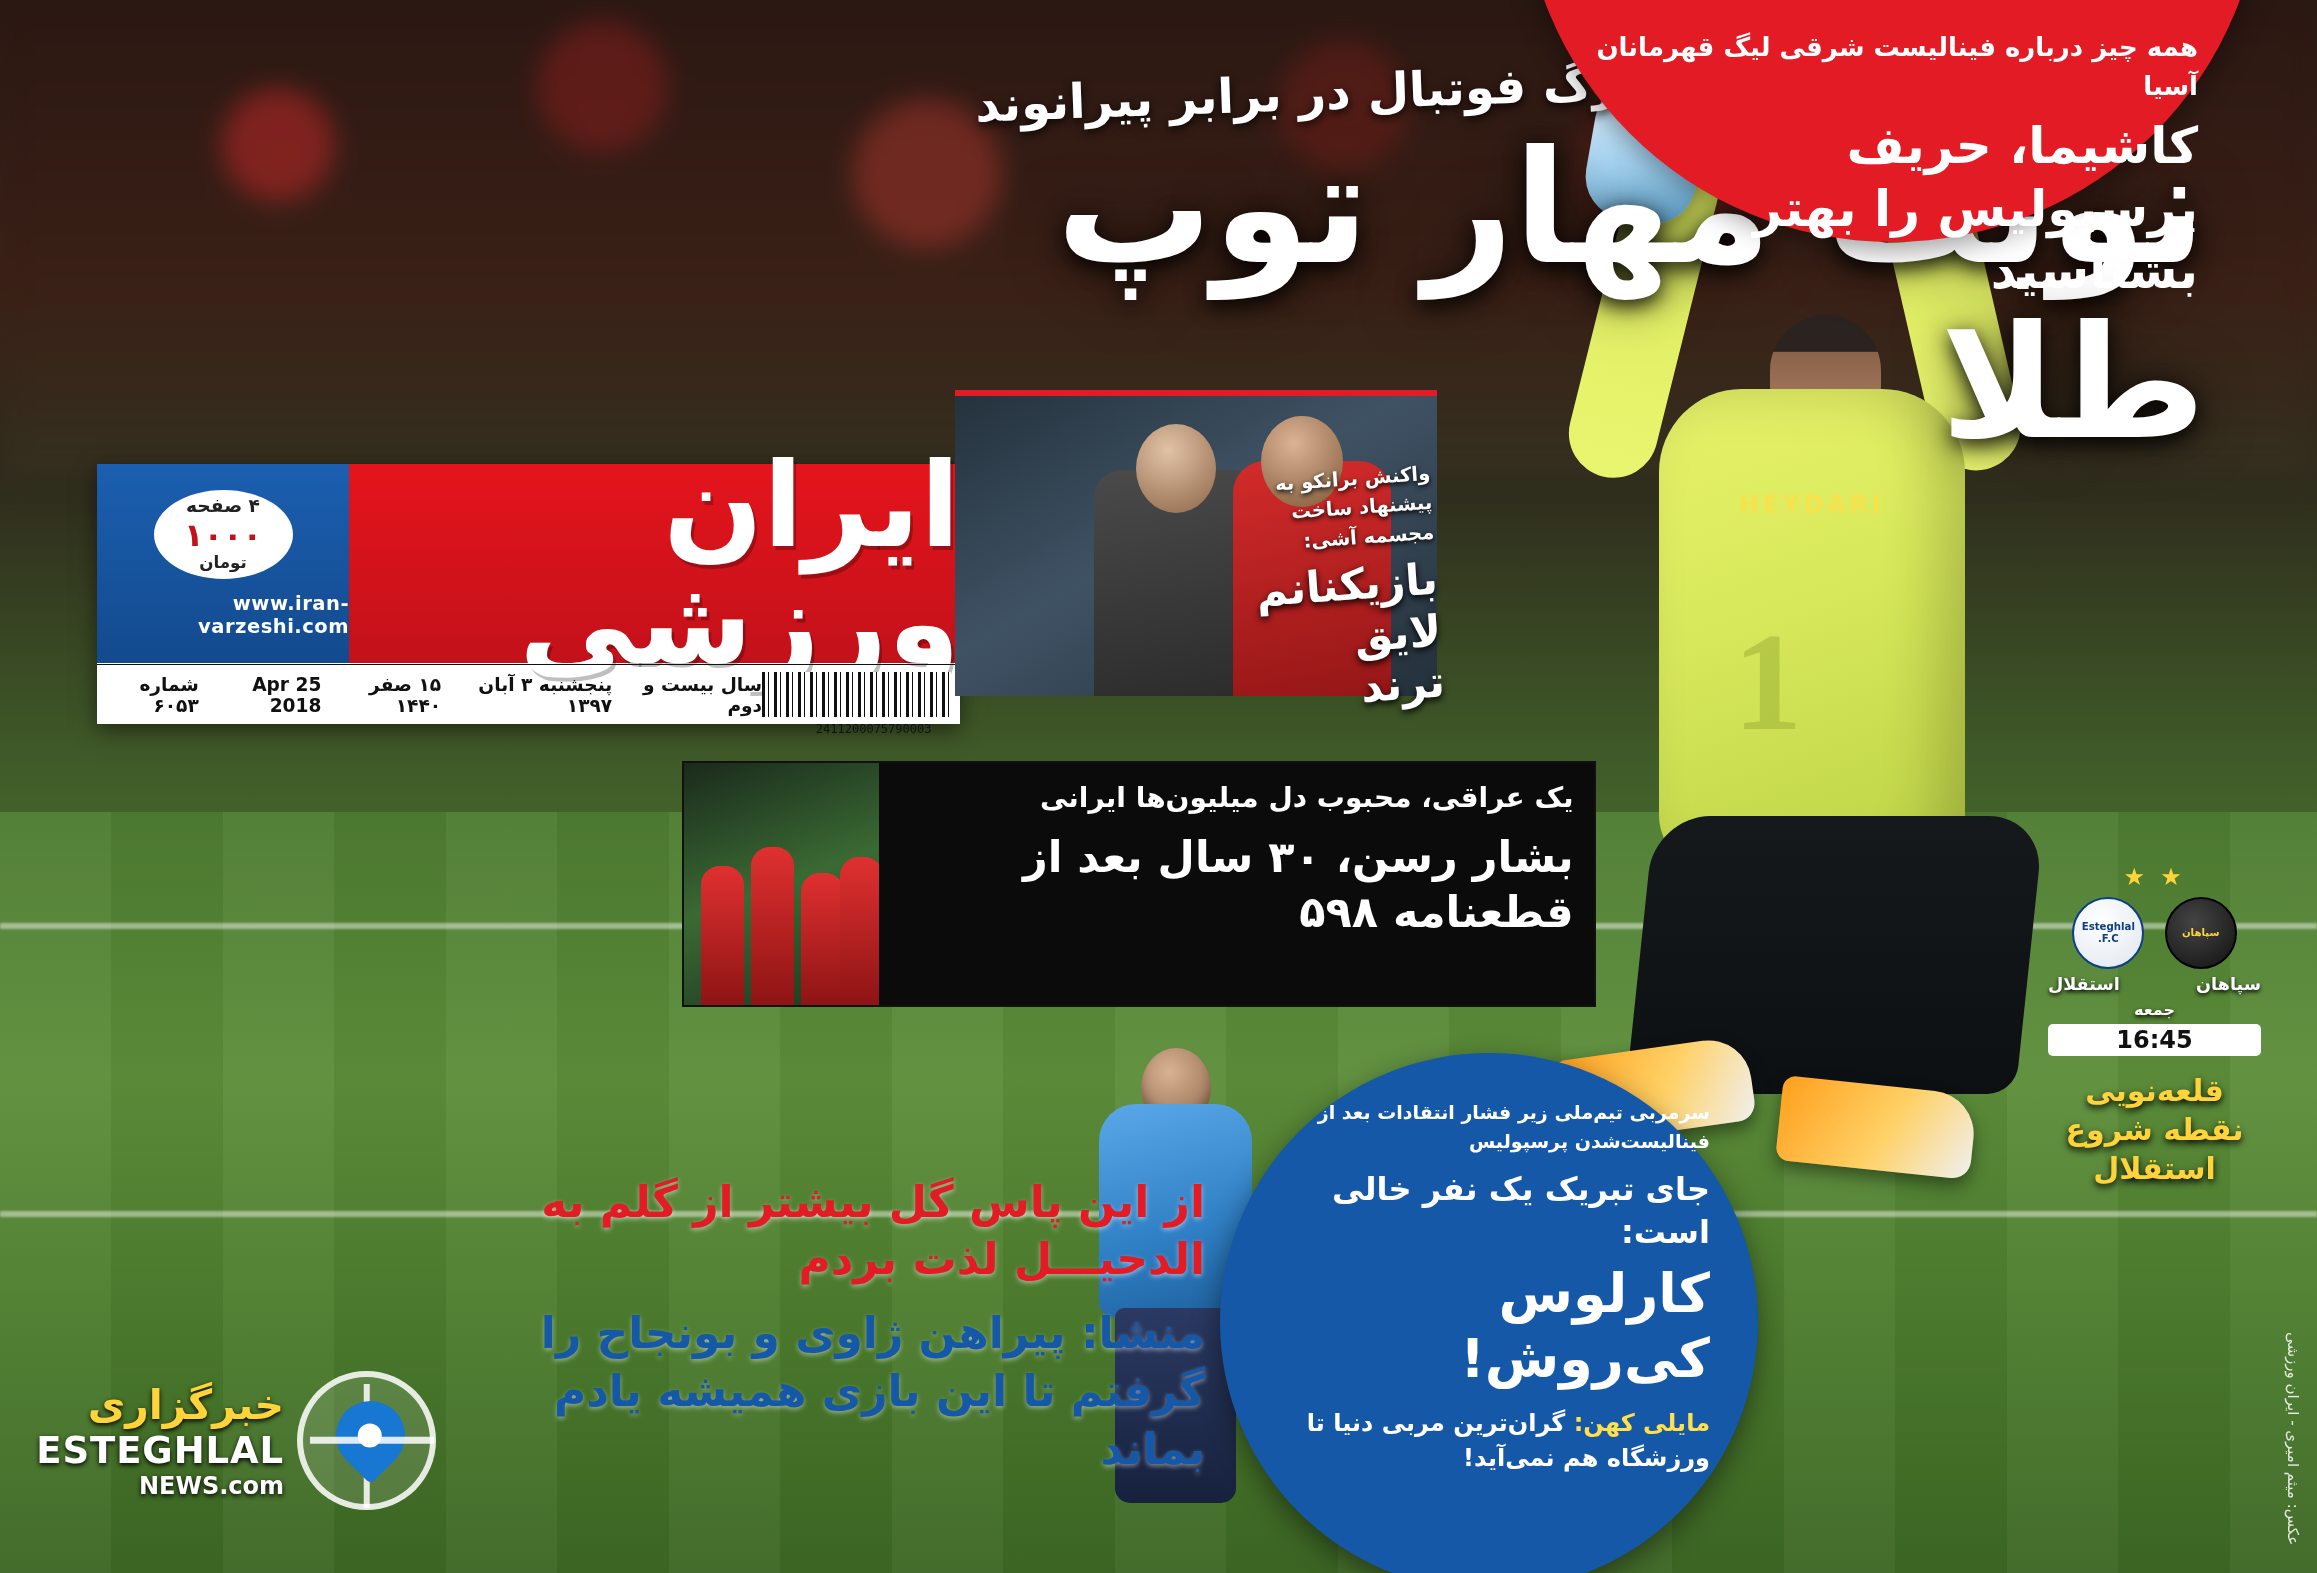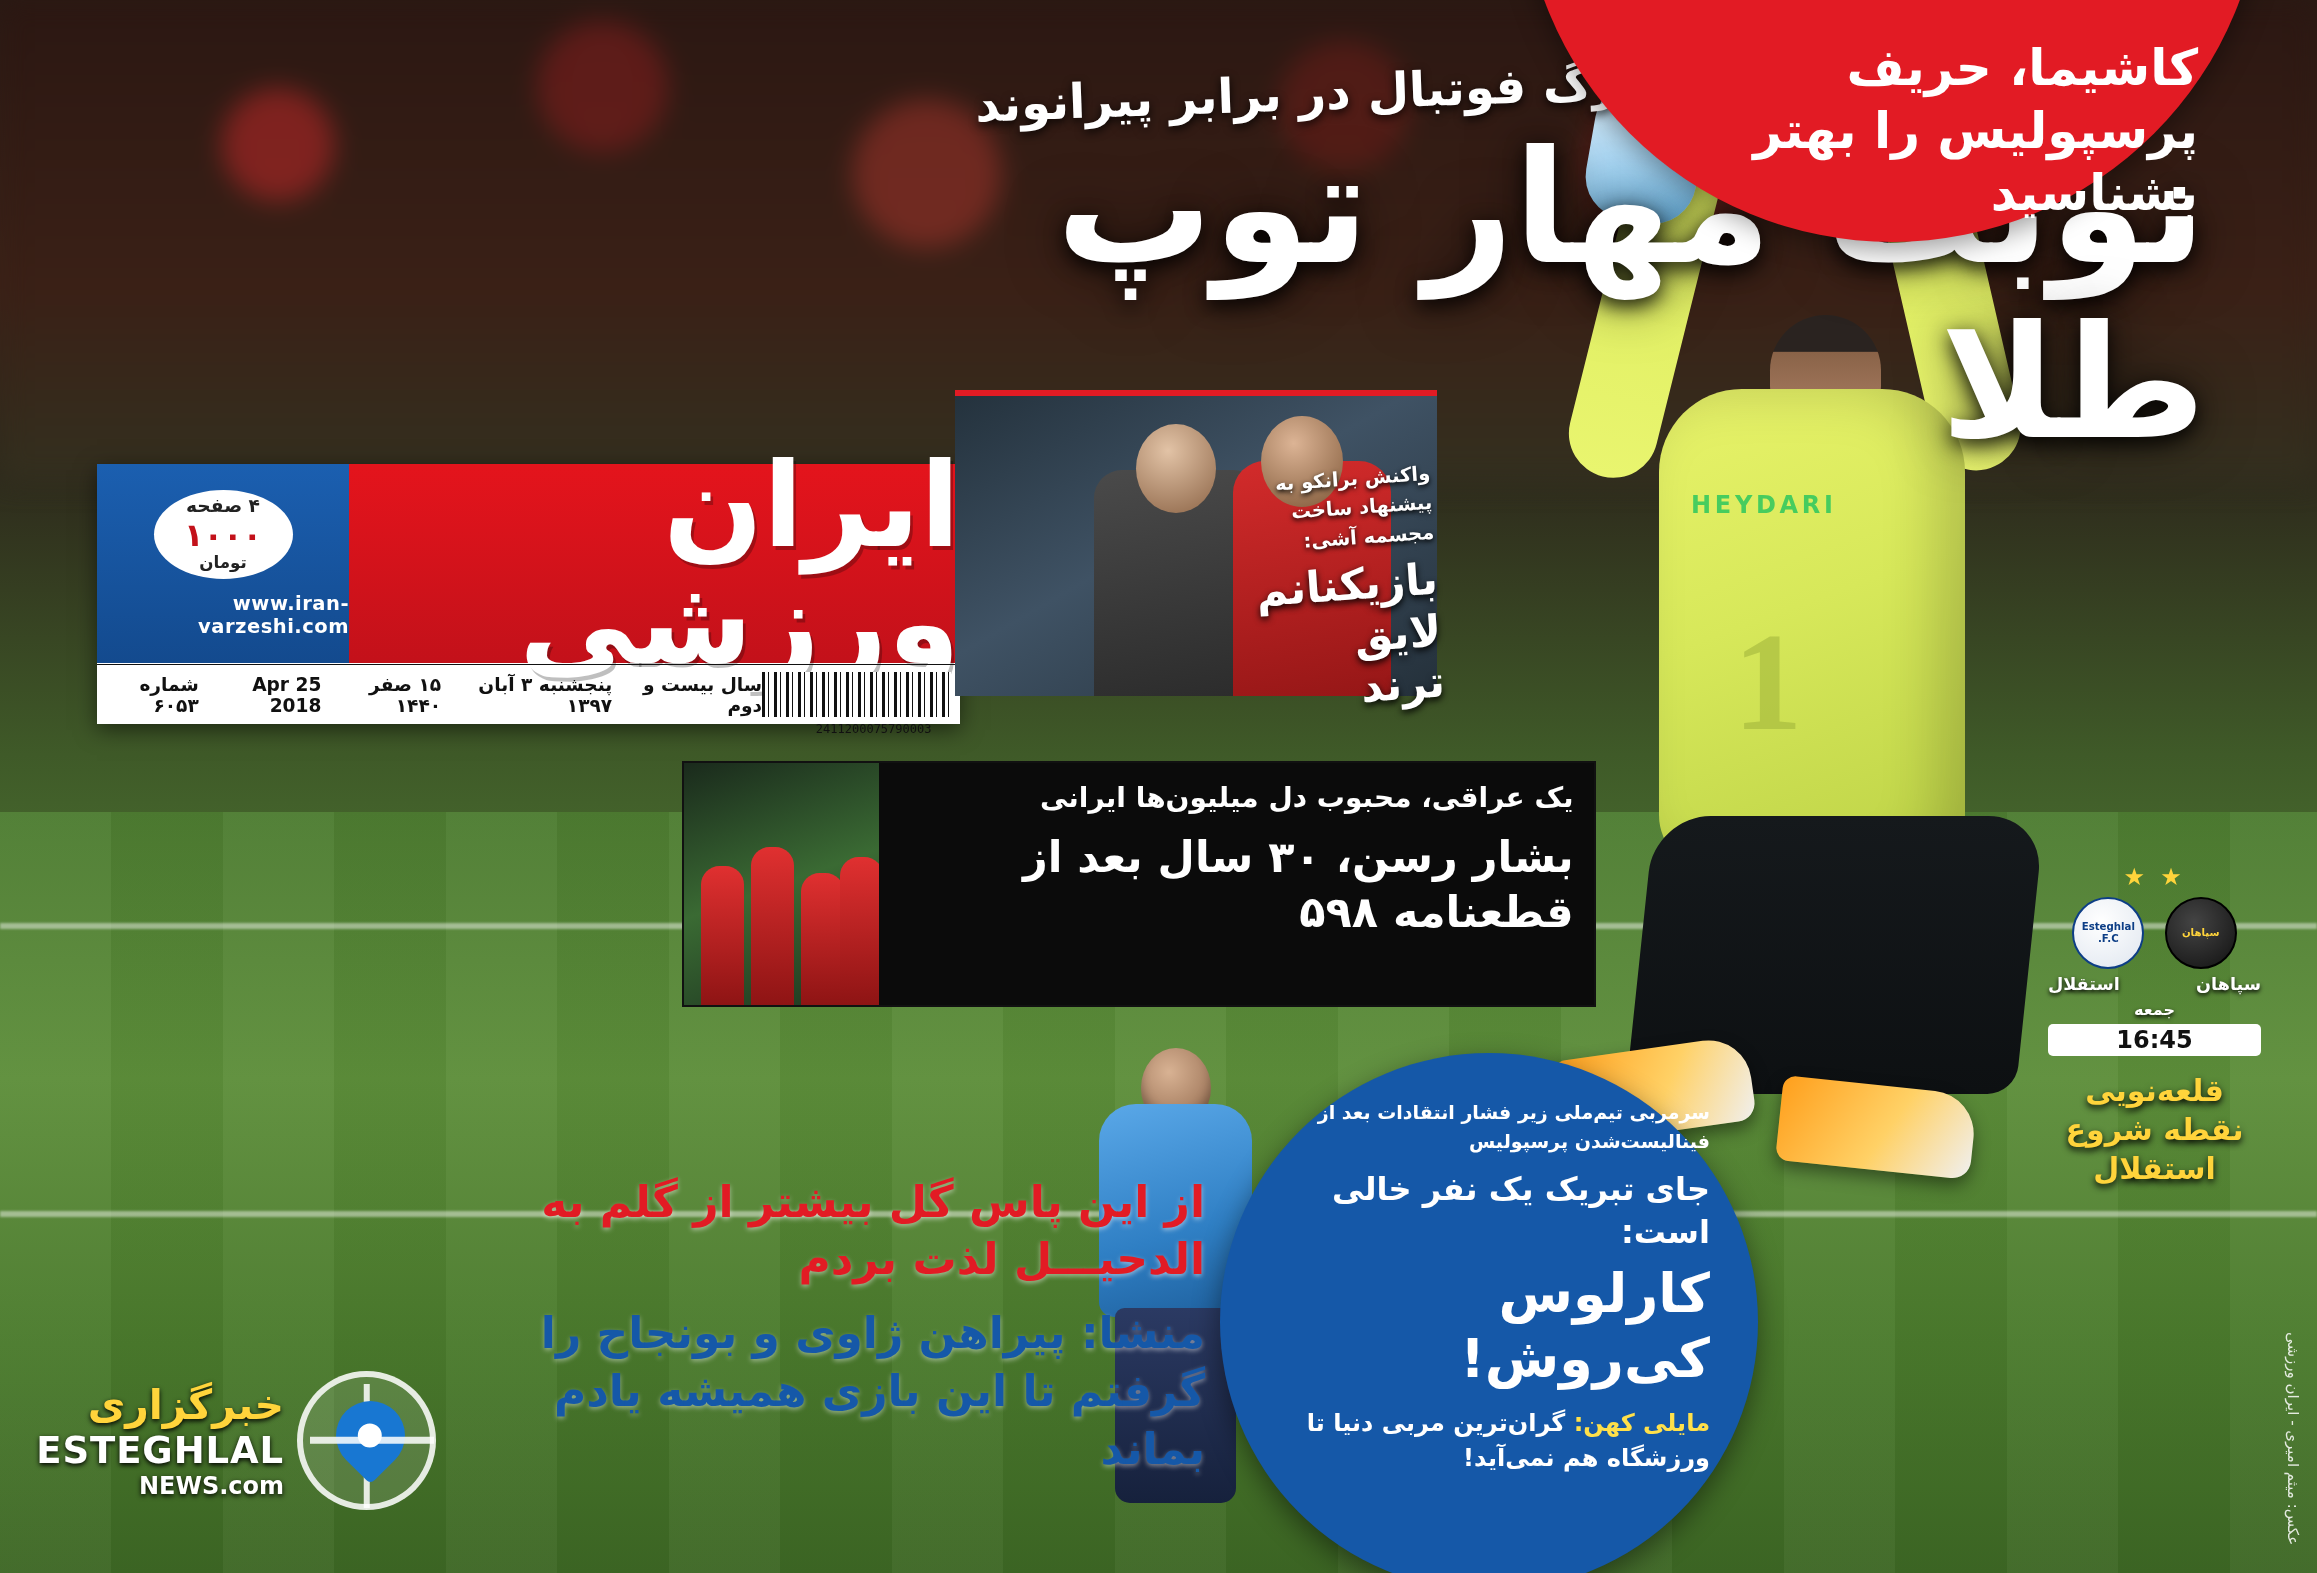--- a/index.html
+++ b/index.html
@@ -81,22 +81,22 @@
     box-shadow: 0 7.4px 16.7px rgba(0,0,0,.45);
   }
   .gk-boot.b1 { left: 56px; top: 965px; transform: rotate(-8deg); }
   .gk-boot.b2 { left: 278px; top: 1002px; transform: rotate(6deg); }
   .gk-number {
     position: absolute; left: 232px; top: 519px;
     font-size: 139px; font-weight: 700; color: #9fb33a; opacity: .55;
     font-family: "Liberation Serif", serif;
   }
   .gk-name {
-    position: absolute; left: 190px; top: 408px; width: 241px; text-align: left;
-    font-size: 24px; letter-spacing: 3.7px; color: #22c55e; font-weight: 700; opacity: .8;
+    position: absolute; left: 190px; top: 408px; width: 241px; text-align: center;
+    font-size: 24px; letter-spacing: 3.7px; color: #fde047; font-weight: 700; opacity: .8;
   }
 
   
   .cel-wrap { position: absolute; left: 0; top: 705px; width: 761px; height: 868px; }
   .cel-player {
     position: absolute; border-radius: 65px 65px 24px 24px;
   }
   .cel-red1 { left: 111px; top: 121px; width: 186px; height: 519px;
     background: linear-gradient(170deg, #e03030, #b61c1c 60%, #7c1212); }
   .cel-red2 { left: 9.3px; top: 176px; width: 139px; height: 464px;
@@ -381,20 +381,21 @@
     <div class="coach-head"></div>
     <div class="coach-jacket"></div>
     <div class="coach-pants"></div>
   </div>
 
   <div class="kicker-top">بعد از ناکامی نام‌های بزرگ فوتبال در برابر پیرانوند</div>
   <div class="main-title">نوبت مهار توپ طلا</div>
 
   <div class="red-circle">
     <div class="rc-inner">
+      <div class="rc-kicker">همه چیز درباره فینالیست شرقی لیگ قهرمانان آسیا</div>
       <div class="rc-head">کاشیما، حریف پرسپولیس را بهتر بشناسید</div>
     </div>
   </div>
 
   <div class="masthead">
     <div class="mh-red">
       <div class="mh-title">ایران ورزشی</div>
     </div>
     <div class="mh-blue">
       <div class="mh-price">

